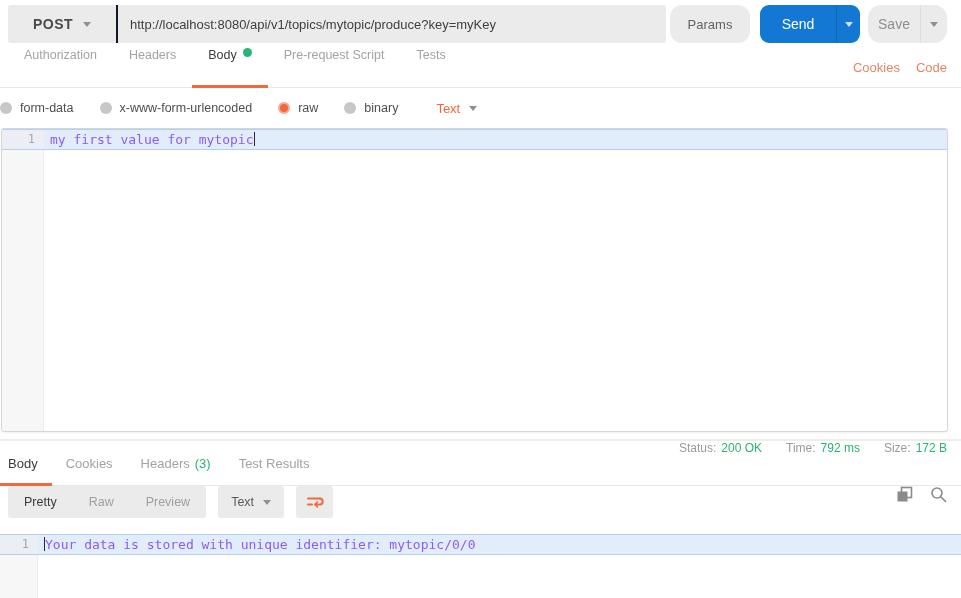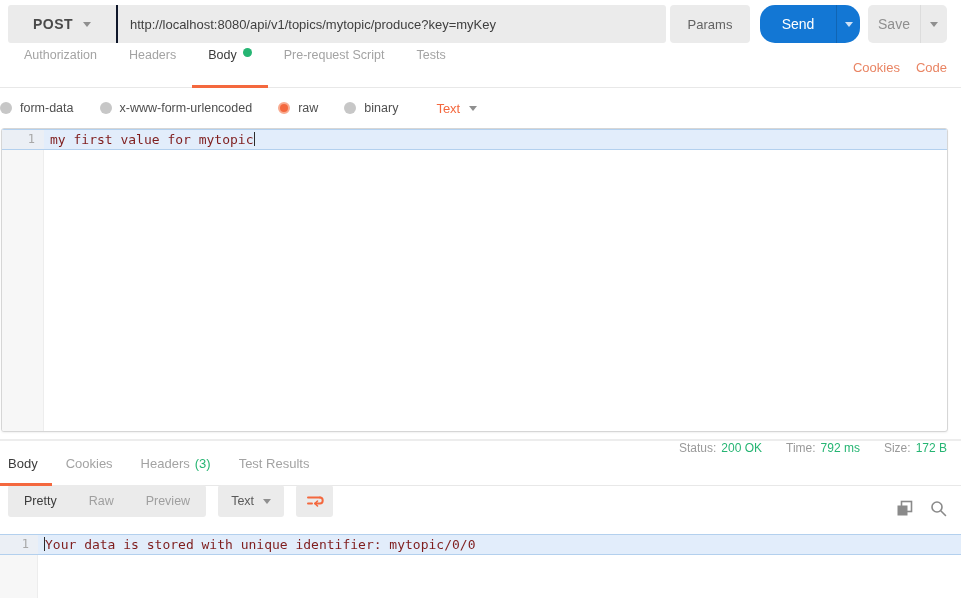--- a/index.html
+++ b/index.html
@@ -10,27 +10,27 @@
   .request-bar { display:flex; align-items:stretch; height:48px; padding:5px 14px 5px 8px; background:#fff; }
   .method-select { width:110px; background:#ebebeb; border-right:2px solid #0f172a;
                    border-radius:3px 0 0 3px; display:flex; align-items:center; justify-content:center;
                    gap:10px; cursor:pointer; }
   .method-select .label { font-size:14px; font-weight:700; color:#4a4a4a; letter-spacing:.5px; }
   .caret { width:0; height:0; border-left:4px solid transparent; border-right:4px solid transparent;
            border-top:5px solid #8f8f8f; display:inline-block; }
   .caret.light { border-top-color:#cfe2f6; }
   .url-input { width:548px; background:#ebebeb; border:none; outline:none; border-radius:0 3px 3px 0;
                font-size:13px; color:#3f3f3f; padding:17px 12px; font-family:"Liberation Sans",sans-serif; }
-  .params-btn { margin-left:4px; width:80px; background:#ebebeb; border:none; border-radius:4px;
+  .params-btn { margin-left:4px; width:80px; background:#ebebeb; border:none; border-radius:12px;
                 font-size:13px; color:#636363; cursor:pointer; }
-  .send-group { margin-left:10px; display:flex; border-radius:15px; overflow:hidden; }
+  .send-group { margin-left:10px; display:flex; border-radius:9px; overflow:hidden; }
   .send-btn { width:76px; background:#1377d4; color:#fff; border:none; font-size:14px; cursor:pointer; }
   .send-caret-btn { width:24px; background:#1377d4; border:none; border-left:1px solid rgba(0,0,0,.15);
                     display:flex; align-items:center; justify-content:center; cursor:pointer; }
-  .save-group { margin-left:8px; display:flex; border-radius:5px; overflow:hidden; }
+  .save-group { margin-left:8px; display:flex; border-radius:13px; overflow:hidden; }
   .save-btn { width:52px; background:#ebebeb; color:#8f8f8f; border:none; font-size:14px; cursor:pointer; }
   .save-caret-btn { width:27px; background:#ebebeb; border:none; border-left:1px solid #dcdcdc;
                     display:flex; align-items:center; justify-content:center; cursor:pointer; }
 
   
   .tabs-row { display:flex; align-items:stretch; height:40px; border-bottom:1px solid #e8e8e8;
               padding:0 14px 0 8px; background:#fff; }
   .tab { position:relative; display:flex; gap:6px; padding:0 16px;
          font-size:12.5px; color:#a3a3a3; cursor:pointer; white-space:nowrap; }
   .tab.active { color:#3b3b3b; }
@@ -50,41 +50,41 @@
 
   
   .editor-panel { height:304px; margin:0 13px 0 1px; border:1px solid #d6d6d6; border-radius:3px;
                   background:#fff; display:flex; flex-direction:column; overflow:hidden;
                   box-shadow:0 1px 2px rgba(0,0,0,.06); }
   .code-line { display:flex; align-items:stretch; height:21px;
                font-family:"DejaVu Sans Mono",monospace; font-size:13px; }
   .code-line.active { background:#e2edfb; border-top:1px solid #b3d0ee; border-bottom:1px solid #b3d0ee; }
   .gutter { width:42px; flex:none; text-align:right; padding-right:9px; color:#a8a8a8;
             font-size:12px; line-height:19px; background:#ebeff5; }
-  .code-text { padding-left:6px; color:#7f1d1d; line-height:19px; white-space:pre; }
+  .code-text { padding-left:6px; color:#8b5cf6; line-height:19px; white-space:pre; }
   .cursor { display:inline-block; width:1px; height:14px; background:#2b2b2b; vertical-align:-2px; }
   .editor-rest { flex:1; display:flex; }
   .gutter-col { width:42px; flex:none; background:#f7f7f7; border-right:1px solid #ededed; }
   .section-sep { height:2px; background:#ededed; margin-top:7px; }
 
   
   .resp-tabs-row { display:flex; align-items:stretch; height:45px; border-bottom:1px solid #e8e8e8;
                    padding:0 14px 0 0; background:#fff; }
   .rtab { position:relative; display:flex; align-items:center; gap:5px; padding:0 14px;
           font-size:13px; color:#a3a3a3; cursor:pointer; white-space:nowrap; }
   .rtab:first-child { padding-left:8px; }
   .rtab.active { color:#3b3b3b; }
   .rtab.active::after { content:""; position:absolute; left:0; right:0; bottom:-1px; height:3px; background:#f4683e; }
   .count-green { color:#26b573; }
   .resp-meta { margin-left:auto; display:flex; align-items:flex-start; gap:24px; font-size:12px; }
   .meta-item { display:flex; gap:5px; }
   .meta-label { color:#9a9a9a; }
   .meta-value { color:#26b573; }
 
-  .resp-toolbar { display:flex; align-items:flex-end; height:48px; padding:0 14px 17px 8px; background:#fff; }
+  .resp-toolbar { display:flex; align-items:flex-start; height:48px; padding:0 14px 4px 8px; background:#fff; }
   .seg-group { display:flex; background:#ebebeb; border-radius:3px; height:32px; overflow:hidden; }
   .seg { padding:0 16px; line-height:32px; font-size:12.5px; color:#9f9f9f; cursor:pointer; }
   .seg.active { color:#3b3b3b; }
   .fmt-select { margin-left:12px; height:32px; background:#ebebeb; border-radius:3px; padding:0 13px;
                 display:flex; align-items:center; gap:9px; cursor:pointer; }
   .fmt-select .label { font-size:12.5px; color:#5a5a5a; }
   .wrap-btn { margin-left:12px; width:37px; height:32px; background:#ebebeb; border:none; border-radius:3px;
               display:flex; align-items:center; justify-content:center; cursor:pointer; }
   .resp-icons { margin-left:auto; display:flex; align-items:center; gap:17px; }
   .icon-btn { background:none; border:none; cursor:pointer; display:flex; align-items:center; }

